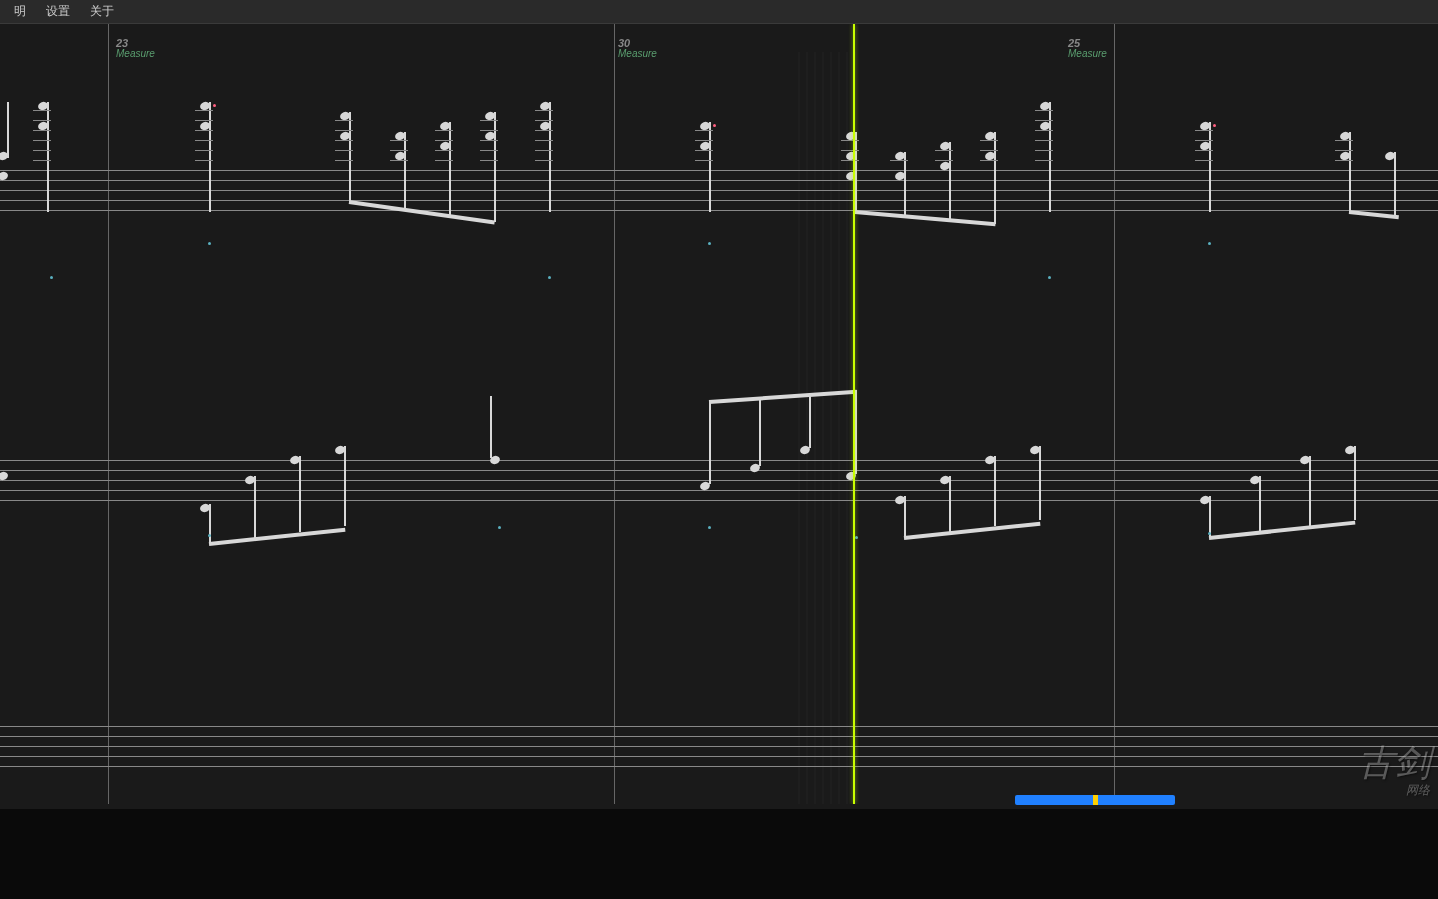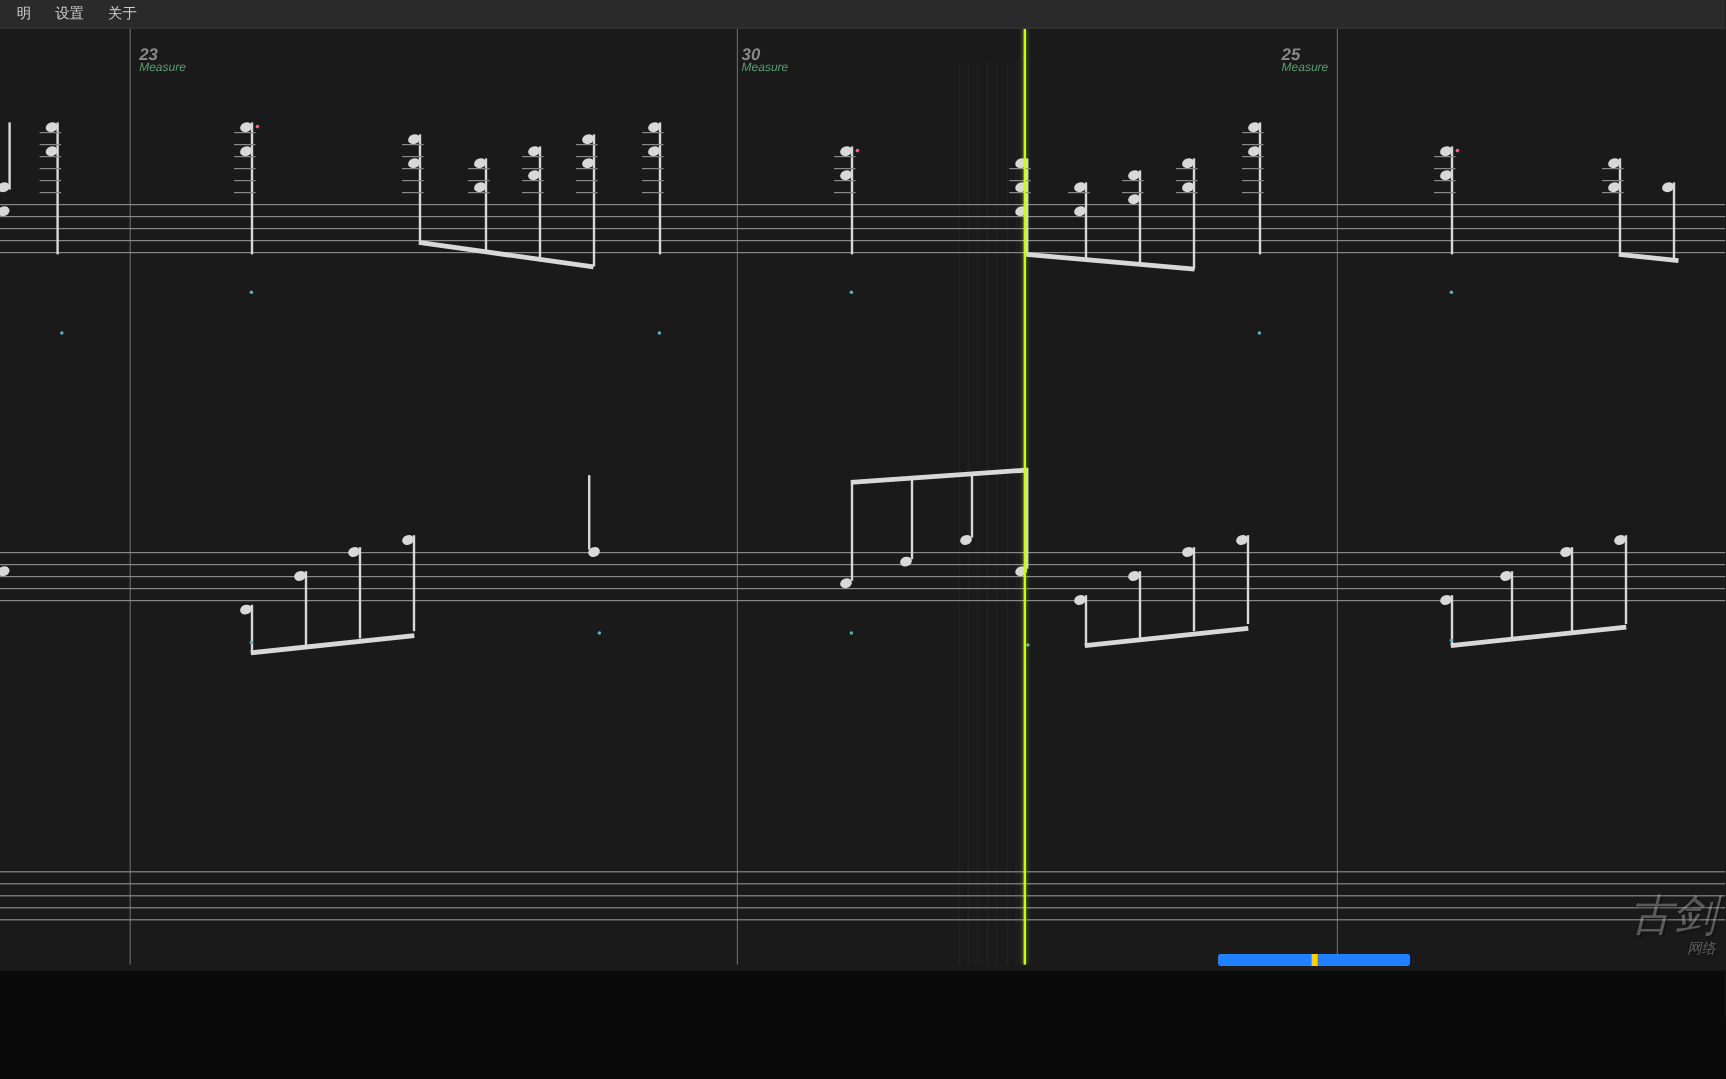--- a/index.html
+++ b/index.html
@@ -35,21 +35,21 @@
 .measure-label {
   position: absolute;
   font-size: 10px;
   font-style: italic;
   line-height: 1;
 }
 .measure-label .num {
   color: #888;
   font-weight: bold;
   font-style: italic;
-  font-size: 14px;
+  font-size: 11px;
   display: block;
 }
 .measure-label .txt {
   color: #5a9e6f;
   display: block;
 }
 .staff {
   position: absolute;
   left: 0;
   right: 0;

